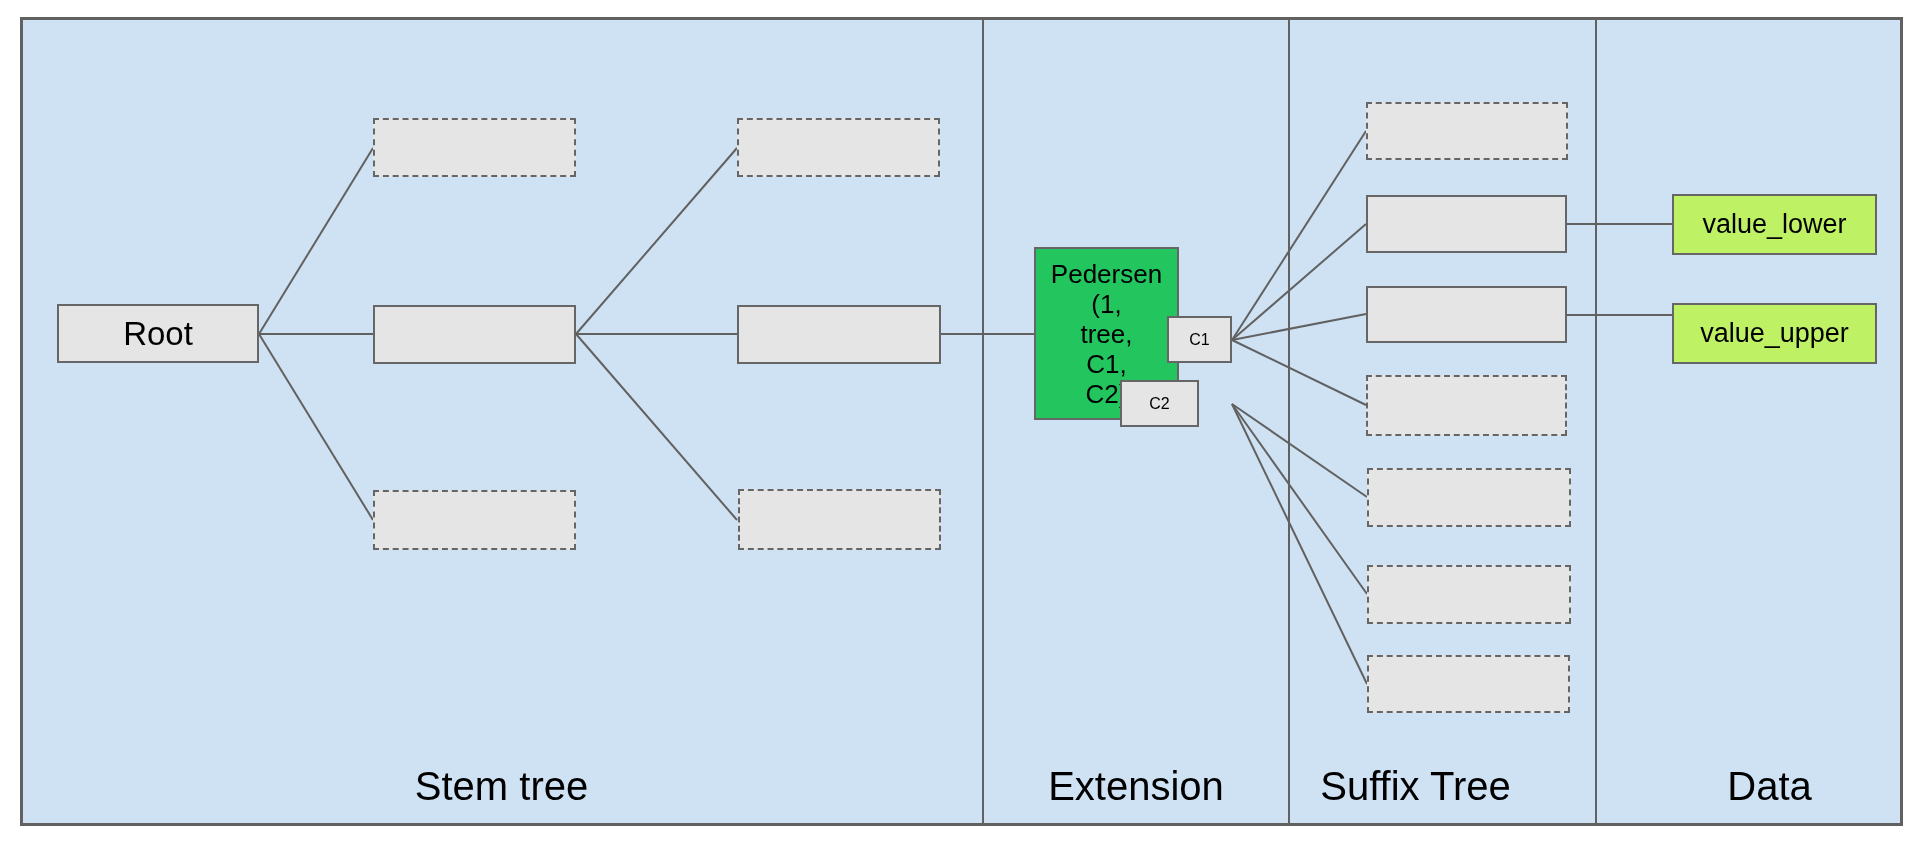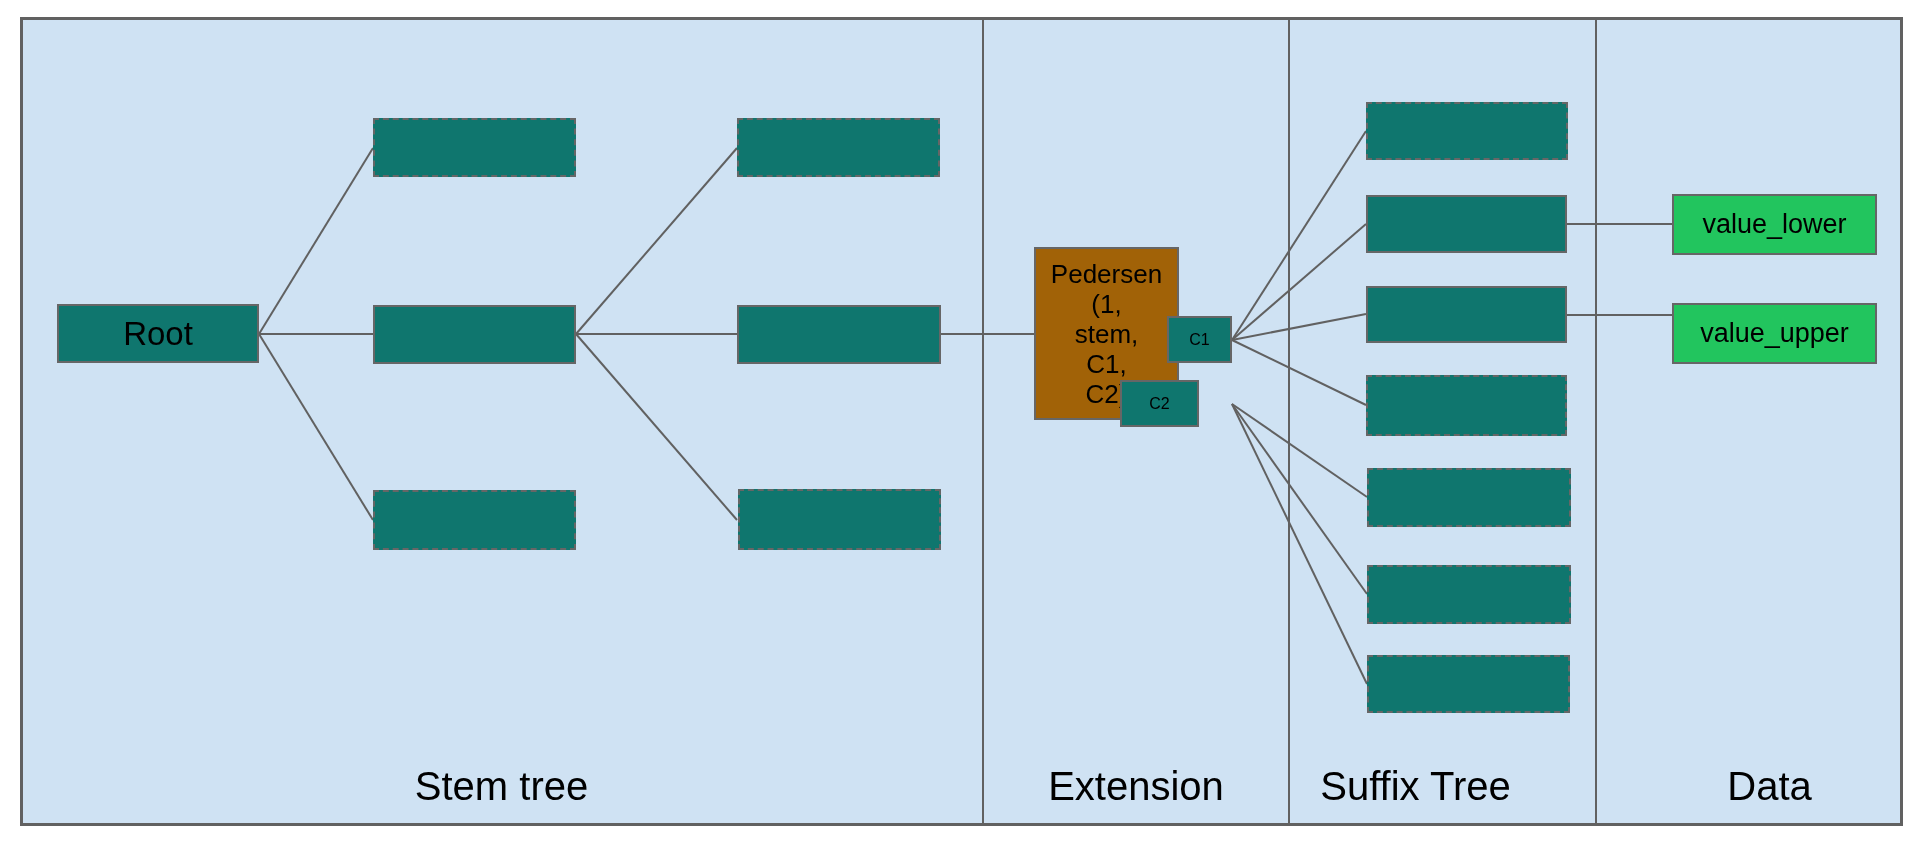--- a/index.html
+++ b/index.html
@@ -22,36 +22,36 @@
     top:17px;height:809px;width:2px;
     background:#616161;
   }
   .edges{
     position:absolute;left:0;top:0;width:1920px;height:850px;
     pointer-events:none;
   }
   .node{
     position:absolute;
     box-sizing:border-box;
-    background:#0f766e;
+    background:#e5e5e5;
     border:2px solid #666666;
     display:flex;align-items:center;justify-content:center;
     color:#000000;
     font-size:27px;
     text-align:center;
   }
   .node.dashed{border-style:dashed;}
   .node.root-node{font-size:33px;}
   .node.pedersen-node{
-    background:#a16207;
+    background:#22c55e;
     flex-direction:column;
     font-size:26px;line-height:30px;
   }
   .node.port-node{font-size:16px;}
-  .node.data-node{background:#22c55e;font-size:27px;}
+  .node.data-node{background:#bef264;font-size:27px;}
   .region-label{
     position:absolute;
     top:764px;height:44px;
     text-align:center;
     font-size:40px;
     color:#000000;
     line-height:44px;
   }
 </style>
 </head>
@@ -98,21 +98,21 @@
   <div class="node" style="left:373px;top:305px;width:203px;height:59px"></div>
   <div class="node dashed" style="left:373px;top:490px;width:203px;height:60px"></div>
 
   <div class="node dashed" style="left:737px;top:118px;width:203px;height:59px"></div>
   <div class="node" style="left:737px;top:305px;width:204px;height:59px"></div>
   <div class="node dashed" style="left:738px;top:489px;width:203px;height:61px"></div>
 
   <div class="node pedersen-node" style="left:1034px;top:247px;width:145px;height:173px">
     <div>Pedersen</div>
     <div>(1,</div>
-    <div>stem,</div>
+    <div>tree,</div>
     <div>C1,</div>
     <div>C2)</div>
   </div>
   <div class="node port-node" style="left:1167px;top:316px;width:65px;height:47px">C1</div>
   <div class="node port-node" style="left:1120px;top:380px;width:79px;height:47px">C2</div>
 
   <div class="node dashed" style="left:1366px;top:102px;width:202px;height:58px"></div>
   <div class="node" style="left:1366px;top:195px;width:201px;height:58px"></div>
   <div class="node" style="left:1366px;top:286px;width:201px;height:57px"></div>
   <div class="node dashed" style="left:1366px;top:375px;width:201px;height:61px"></div>

